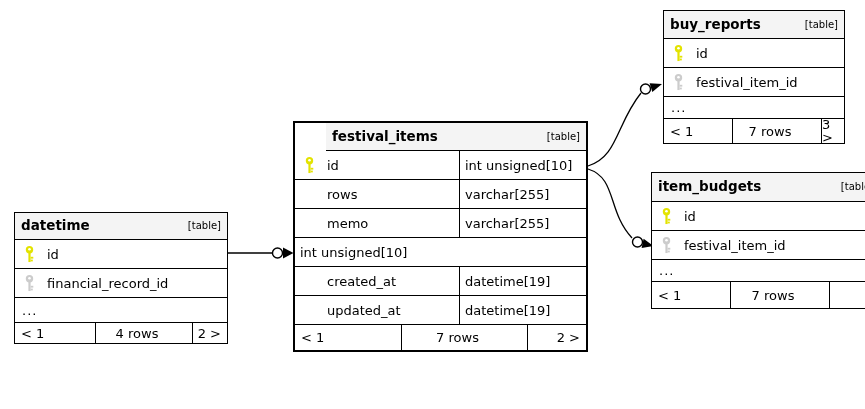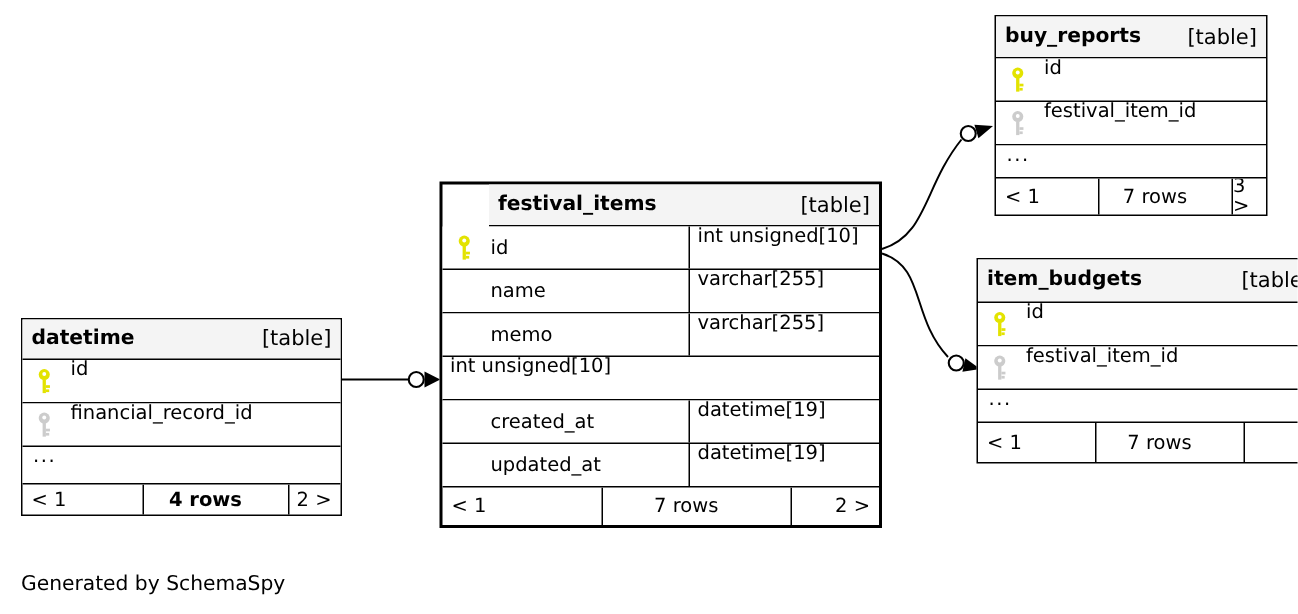--- a/index.html
+++ b/index.html
@@ -17,24 +17,24 @@
     box-sizing:border-box;font-size:13px;line-height:1;
   }
   .db-table.focus{border-width:2px;}
 
   .tbl-header{
     display:flex;justify-content:space-between;align-items:center;
     background:var(--header-bg,#f4f4f4);border-bottom:1px solid #000;
     padding:0 6px;box-sizing:border-box;gap:11px;
   }
   .tbl-name{font-weight:bold;font-size:13.5px;}
-  .tbl-tag{font-size:14px;}
+  .tbl-tag{font-size:10px;}
 
   .tbl-row{
-    position:relative;display:flex;align-items:flex-start;
+    position:relative;display:flex;align-items:center;
     border-bottom:1px solid #000;box-sizing:border-box;background:#fff;
   }
   .col-name{padding-left:32px;white-space:nowrap;}
   .ellipsis-row{padding-left:7px;letter-spacing:1px;}
 
   .key-icon{position:absolute;left:9px;top:50%;transform:translateY(-50%);
     width:11px;height:17px;display:block;}
   .pk .key-fill{fill:var(--pk-key,#e3e300);}
   .fk .key-fill{fill:var(--fk-key,#cccccc);}
   .key-hole{fill:#ffffff;}
@@ -51,21 +51,21 @@
   .foot-center{justify-content:center;}
   .foot-right{justify-content:flex-end;padding-right:6px;}
 
   
   #t-divisions{left:14px;top:212px;width:214px;}
   #t-divisions .tbl-header{height:27px;}
   #t-divisions .tbl-row{height:29px;}
   #t-divisions .ellipsis-row{height:25px;}
   #t-divisions .tbl-footer{height:20px;}
   #t-divisions .foot-left{width:66px;}
-  #t-divisions .foot-center{width:83px;font-weight:bold;}
+  #t-divisions .foot-center{width:83px;}
   #t-divisions .foot-right{flex:1;}
 
   #t-festival-items{left:293px;top:121px;width:295px;}
   #t-festival-items .tbl-header{height:28px;margin-left:31px;}
   #t-festival-items .tbl-row{height:29px;}
   #t-festival-items .tbl-footer{height:25px;}
   #t-festival-items .foot-left{width:92px;}
   #t-festival-items .foot-center{width:112px;}
   #t-festival-items .foot-right{flex:1;}
 
@@ -167,21 +167,21 @@
               <rect class="key-fill" x="6.6" y="11.3" width="2.7" height="1.8"></rect>
               <rect class="key-fill" x="6.6" y="14.1" width="2.2" height="1.8"></rect>
             </svg>
         </span>
         <span class="col-name">id</span>
       </span>
       <span class="typecell">int unsigned[10]</span>
     </div>
     <div class="tbl-row split">
       <span class="namecell">
-          <span class="col-name">name</span>
+          <span class="col-name">rows</span>
         </span>
       <span class="typecell">varchar[255]</span>
     </div>
     <div class="tbl-row split">
       <span class="namecell">
           <span class="col-name">memo</span>
         </span>
       <span class="typecell">varchar[255]</span>
     </div>
     <div class="tbl-row split">
@@ -273,14 +273,13 @@
       <span class="col-name">festival_item_id</span>
     </div>
     <div class="tbl-row ellipsis-row">...</div>
     <div class="tbl-footer">
       <span class="foot-cell foot-left">&lt; 1</span>
       <span class="foot-cell foot-center">7 rows</span>
       <span class="foot-cell foot-right"></span>
     </div>
   </div>
 
-  <div class="credit">Generated by SchemaSpy</div>
 </div>
 
 </body></html>

